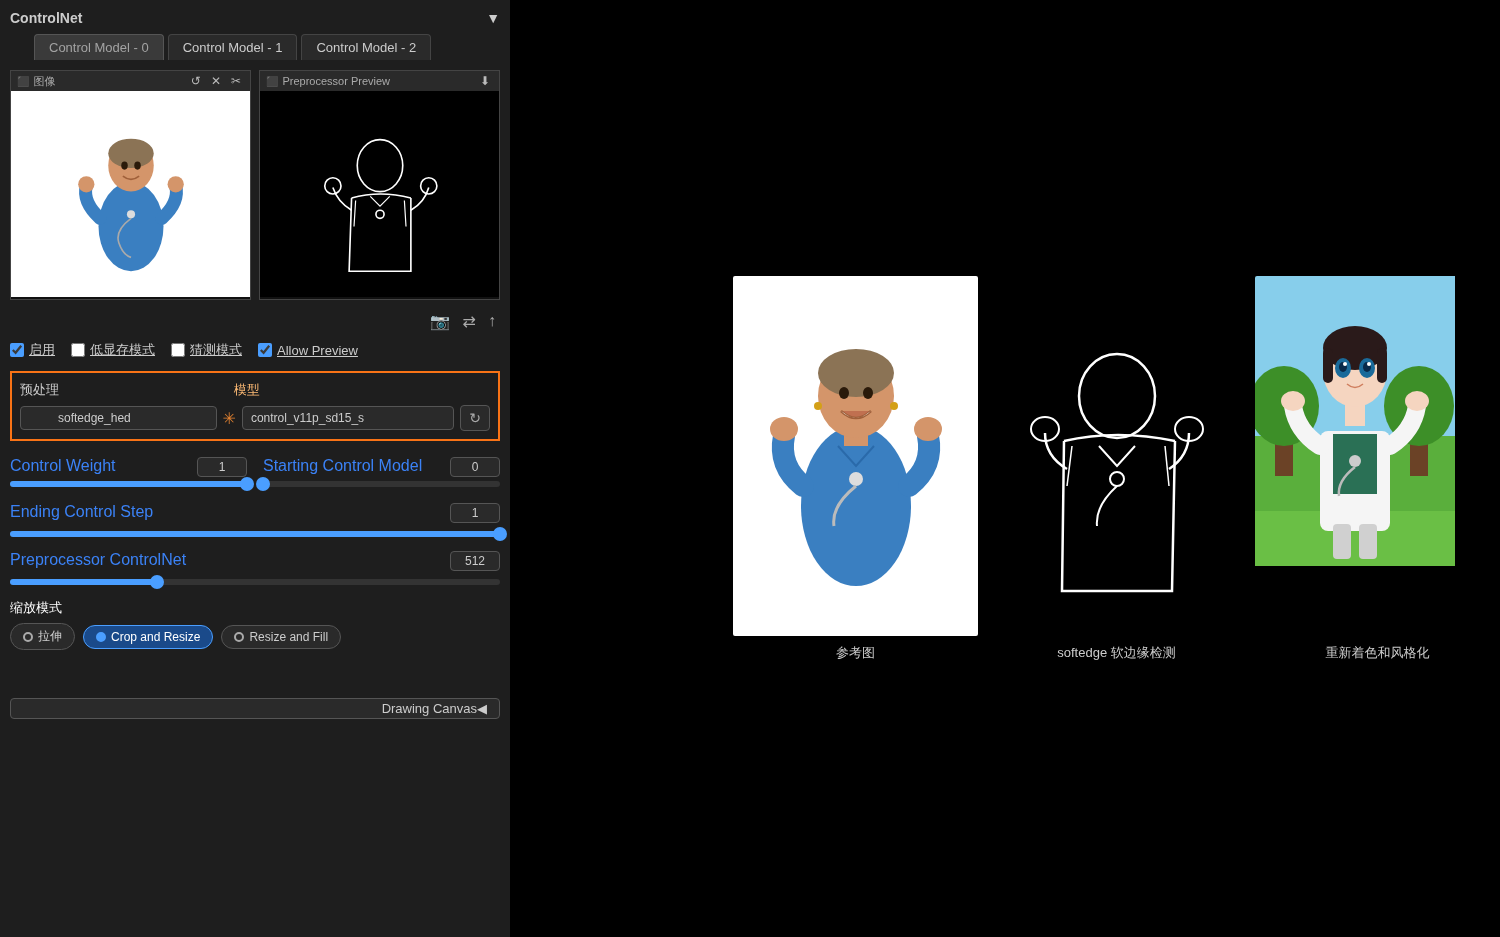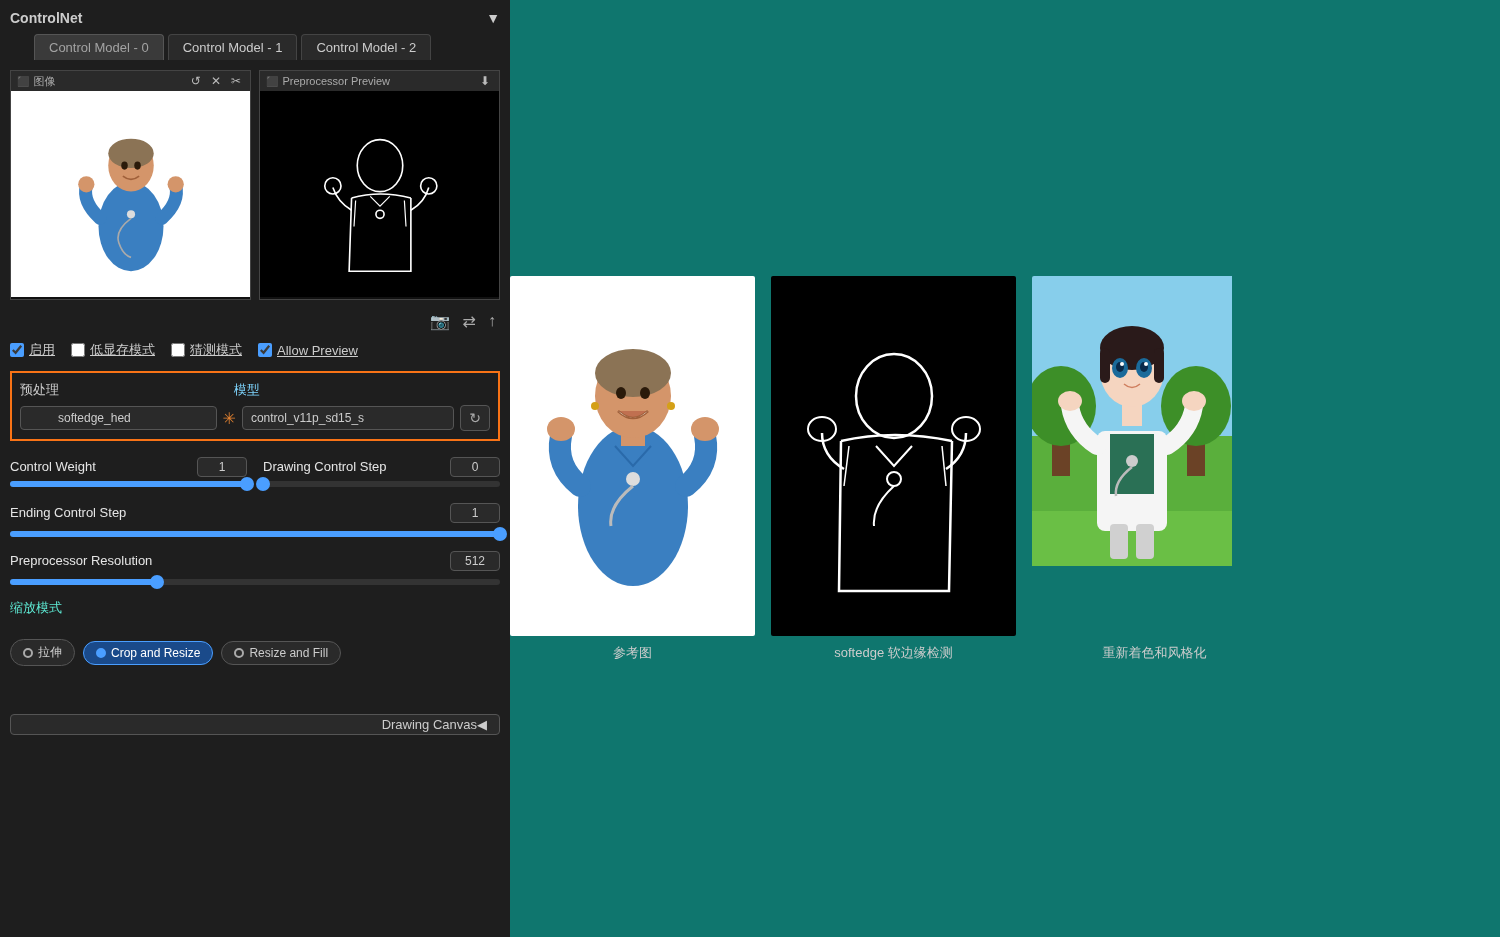--- a/index.html
+++ b/index.html
@@ -205,21 +205,21 @@
     }
 
     .preproc-label {
       flex: 1;
       color: #ccc;
       font-size: 13px;
     }
 
     .model-label {
       flex: 1.2;
-      color: #7dd3fc;
+      color: #fdba74;
       font-size: 13px;
     }
 
     .preproc-model-controls {
       display: flex;
       gap: 6px;
       align-items: center;
     }
 
     .select-box {
@@ -279,23 +279,23 @@
       min-width: 50px;
       text-align: center;
     }
 
     
     .zoom-section {
       margin-bottom: 12px;
     }
 
     .zoom-label-row {
-      color: #5eead4;
+      color: #ffffff;
       font-size: 13px;
-      margin-bottom: 22px;
+      margin-bottom: 6px;
     }
 
     .radio-group {
       display: flex;
       gap: 8px;
       align-items: center;
     }
 
     .radio-btn {
       display: flex;
@@ -340,24 +340,24 @@
       border: 1px solid #555;
       border-radius: 4px;
       padding: 2px 12px;
       cursor: pointer;
       margin-top: 36px;
     }
 
     
     .right-panel {
       flex: 1;
-      background: #0f766e;
-      display: flex;
-      align-items: center;
-      justify-content: flex-start;
+      background: #000000;
+      display: flex;
+      align-items: center;
+      justify-content: flex-end;
     }
 
     .gallery-grid {
       display: flex;
       gap: 16px;
       align-items: flex-start;
     }
 
     .gallery-item {
       display: flex;
@@ -407,22 +407,22 @@
       gap: 16px;
       align-items: flex-start;
       margin-bottom: 6px;
     }
 
     .section-col {
       flex: 1;
     }
 
     .small-label {
-      font-size: 13px;
-      color: #e5e5e5;
+      font-size: 16px;
+      color: #3b82f6;
       margin-bottom: 2px;
     }
 
     
     .gallery-nurse-photo {
       width: 245px;
       height: 360px;
       background: white;
       display: flex;
       align-items: center;
@@ -598,21 +598,21 @@
         <span class="small-label">Control Weight</span>
         <span class="slider-value-box" style="margin-left:auto;">1</span>
       </div>
       <div class="range-wrapper">
         <div class="range-fill" style="width: 100%;"></div>
         <div class="range-thumb" style="left: 100%;"></div>
       </div>
     </div>
     <div class="section-col">
       <div class="slider-row">
-        <span class="small-label">Drawing Control Step</span>
+        <span class="small-label">Starting Control Model</span>
         <span class="slider-value-box" style="margin-left:auto;">0</span>
       </div>
       <div class="range-wrapper">
         <div class="range-fill" style="width: 0%;"></div>
         <div class="range-thumb" style="left: 0%;"></div>
       </div>
     </div>
   </div>
 
   <div style="height: 10px;"></div>
@@ -620,21 +620,21 @@
   <div class="slider-row" style="margin-bottom: 4px;">
     <span class="small-label">Ending Control Step</span>
     <span class="slider-value-box" style="margin-left:auto;">1</span>
   </div>
   <div class="range-wrapper" style="margin-bottom: 14px;">
     <div class="range-fill" style="width: 100%;"></div>
     <div class="range-thumb" style="left: 100%;"></div>
   </div>
 
   <div class="slider-row" style="margin-bottom: 4px;">
-    <span class="small-label">Preprocessor Resolution</span>
+    <span class="small-label">Preprocessor ControlNet</span>
     <span class="slider-value-box" style="margin-left:auto;">512</span>
   </div>
   <div class="range-wrapper" style="margin-bottom: 14px;">
     <div class="range-fill" style="width: 30%;"></div>
     <div class="range-thumb" style="left: 30%;"></div>
   </div>
 
   <div class="zoom-section">
     <div class="zoom-label-row">缩放模式</div>
     <div class="radio-group">

